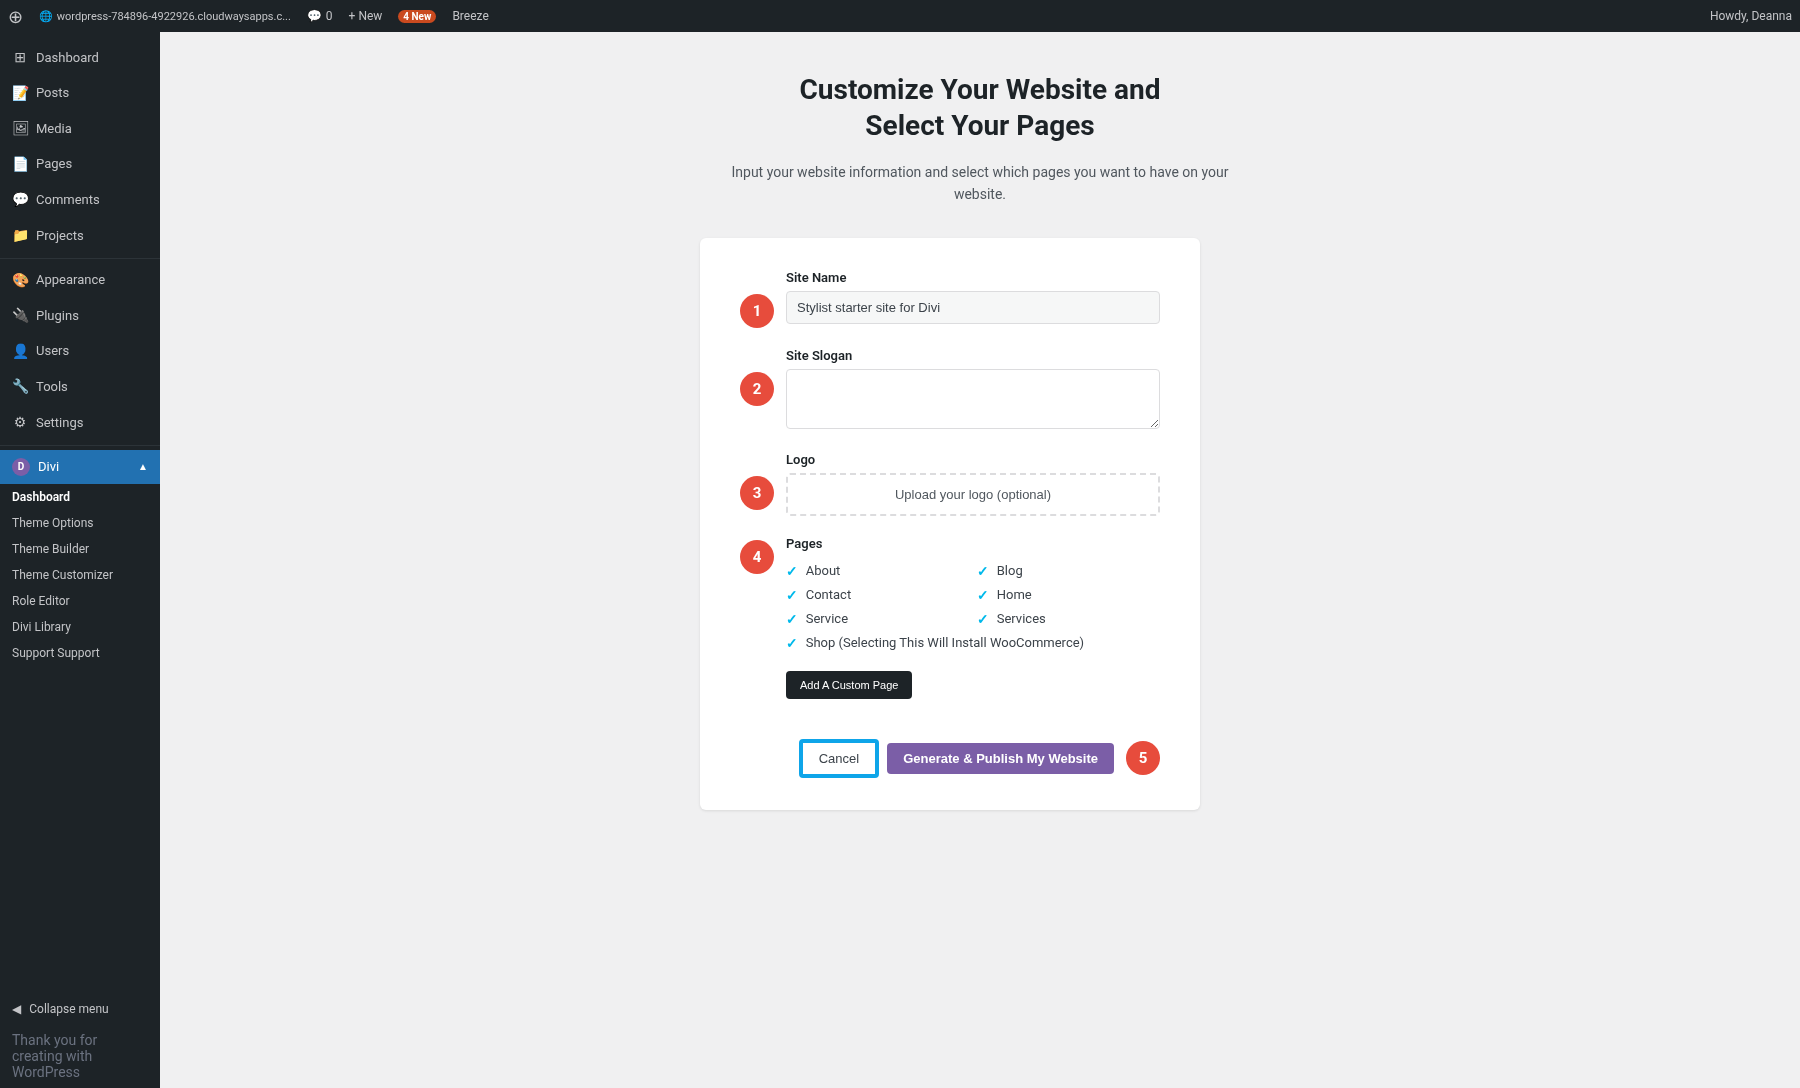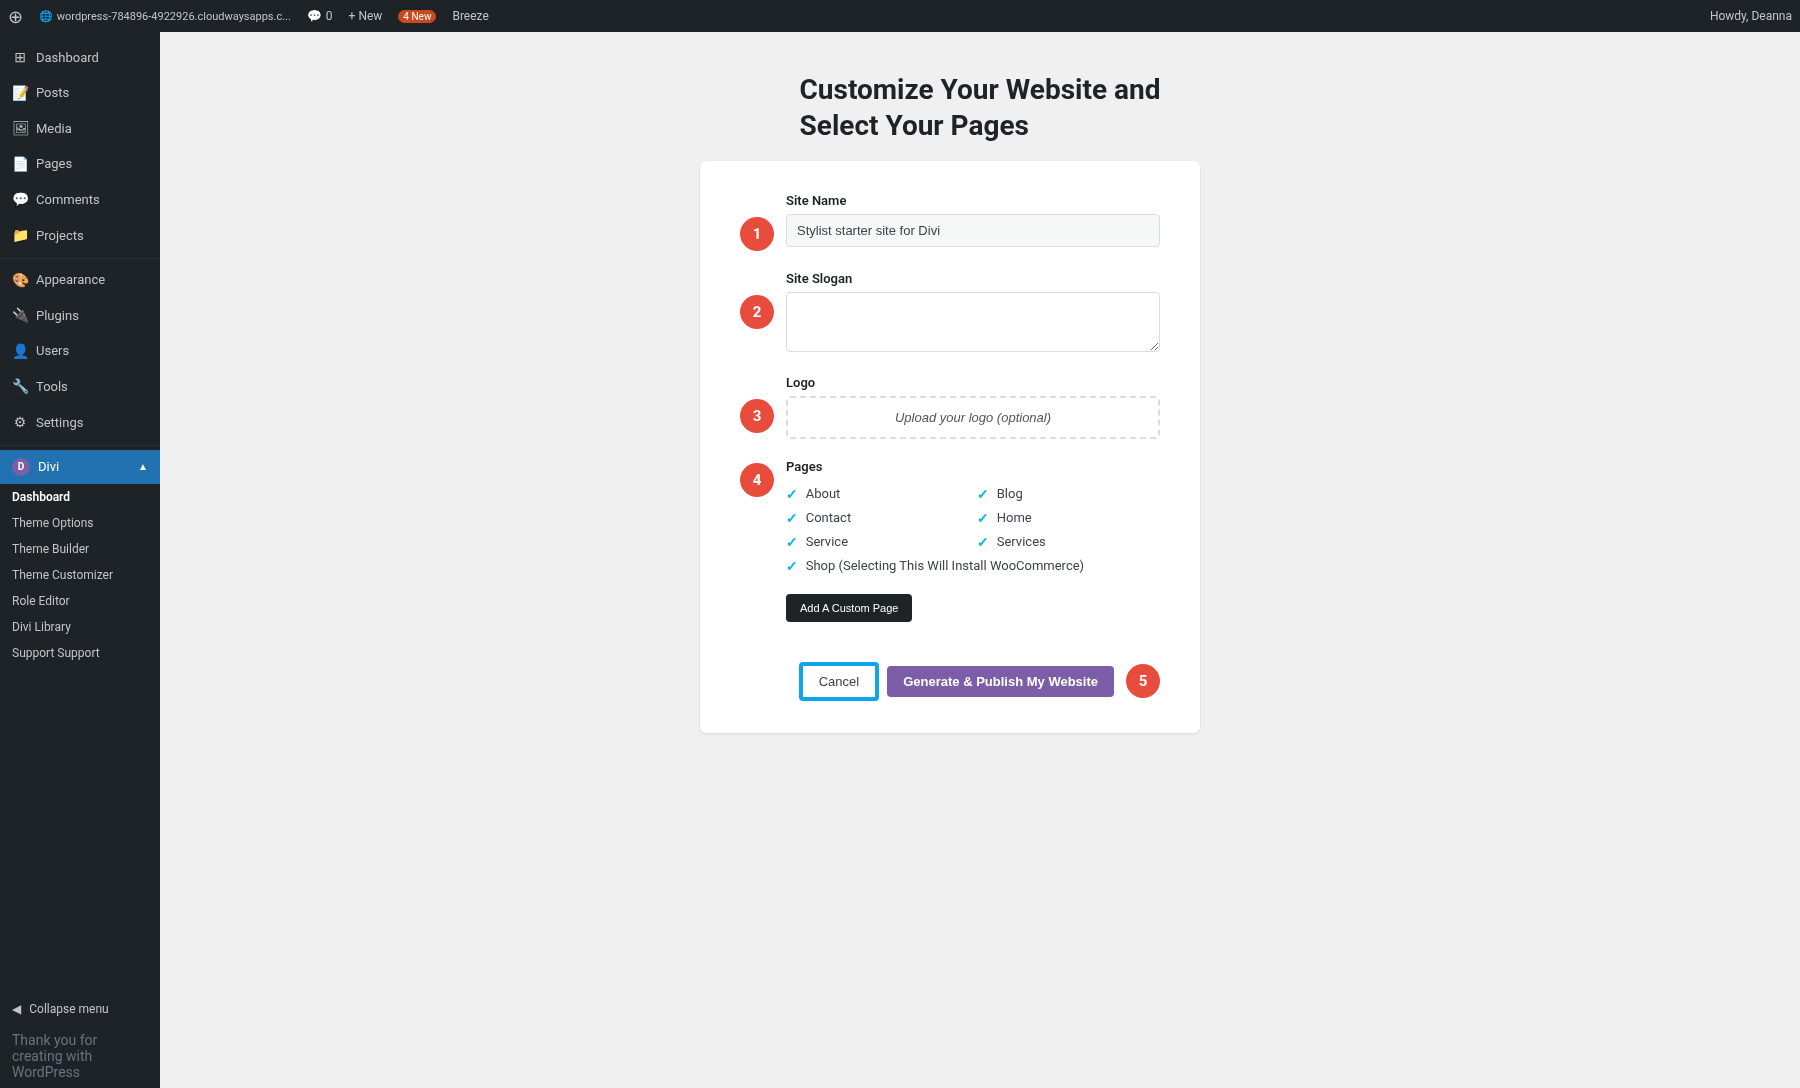--- a/index.html
+++ b/index.html
@@ -13,21 +13,21 @@
     }
     .top-bar-logo { color: #c3c4c7; font-size: 18px; display: flex; align-items: center; }
     .top-bar-site { display: flex; align-items: center; gap: 4px; color: #c3c4c7; }
     .top-bar-site span { font-size: 11px; }
     .top-bar-comments { display: flex; align-items: center; gap: 4px; }
     .top-bar-new { display: flex; align-items: center; gap: 4px; cursor: pointer; }
     .top-bar-breeze { color: #c3c4c7; }
     .top-bar-right { margin-left: auto; color: #c3c4c7; }
     .top-bar-new-badge {
       background: #ca4a1f; color: white; font-size: 10px; padding: 1px 5px;
-      border-radius: 8px; font-weight: normal;
+      border-radius: 8px; font-weight: bold;
     }
 
     
     .layout { display: flex; margin-top: 32px; min-height: calc(100vh - 32px); }
 
     
     .sidebar {
       width: 160px; background: #1d2327; color: #c3c4c7; flex-shrink: 0;
       padding-top: 8px; display: flex; flex-direction: column;
     }
@@ -56,21 +56,21 @@
 
     .footer-text { padding: 8px 12px; font-size: 14px; color: #6b7280; }
 
     
     .main-content {
       flex: 1; padding: 40px 20px; display: flex; flex-direction: column; align-items: center;
       background: #f0f0f1; overflow-y: auto;
     }
 
     .page-title {
-      font-size: 28px; font-weight: 700; color: #1d2327; 
+      font-size: 28px; font-weight: 700; color: #1d2327; text-align: center;
       line-height: 1.3; margin-bottom: 16px;
     }
     .page-subtitle {
       font-size: 14px; color: #50575e; text-align: center; max-width: 500px;
       margin-bottom: 32px; line-height: 1.6;
     }
 
     
     .card {
       background: white; border-radius: 6px; padding: 32px 40px;
@@ -86,21 +86,20 @@
     .form-textarea {
       width: 100%; padding: 8px 10px; border: 1px solid #dcdcde; border-radius: 4px;
       font-size: 13px; color: #3c434a; resize: vertical; height: 60px;
       background: white;
     }
 
     .logo-upload {
       width: 100%; padding: 12px; border: 2px dashed #dcdcde; border-radius: 4px;
       text-align: center; color: #50575e; cursor: pointer; font-size: 13px;
       background: white;
-      font-style: italic;
     }
 
     .pages-section { margin-bottom: 20px; }
     .pages-label { font-weight: 600; color: #1d2327; margin-bottom: 12px; font-size: 13px; }
     .pages-grid { display: grid; grid-template-columns: 1fr 1fr; gap: 8px; }
     .page-check { display: flex; align-items: center; gap: 8px; font-size: 13px; color: #3c434a; }
     .page-check-icon { color: #00b9eb; font-size: 14px; font-weight: bold; }
     .shop-row { grid-column: 1 / -1; }
 
     .add-custom-btn {
@@ -217,20 +216,21 @@
     <div class="footer-text">
       <span>Thank you for creating with WordPress</span>
     </div>
   </div>
 
   <div class="main-content">
     <h1 class="page-title">
       <span>Customize Your Website and</span><br>
       <span>Select Your Pages</span>
     </h1>
+    <p class="page-subtitle">Input your website information and select which pages you want to have on your website.</p>
 
     <div style="display:flex; align-items:flex-start; gap:0; position:relative; width:100%; max-width:560px;">
 
       <div style="position:absolute; left:-52px; top:0; display:flex; flex-direction:column; gap:0;">
       </div>
 
       <div class="card" style="position:relative;">
 
         <div style="display:flex; align-items:flex-start; gap:12px; margin-bottom:20px;">
           <div class="step-circle" style="margin-top:24px;">1</div>

